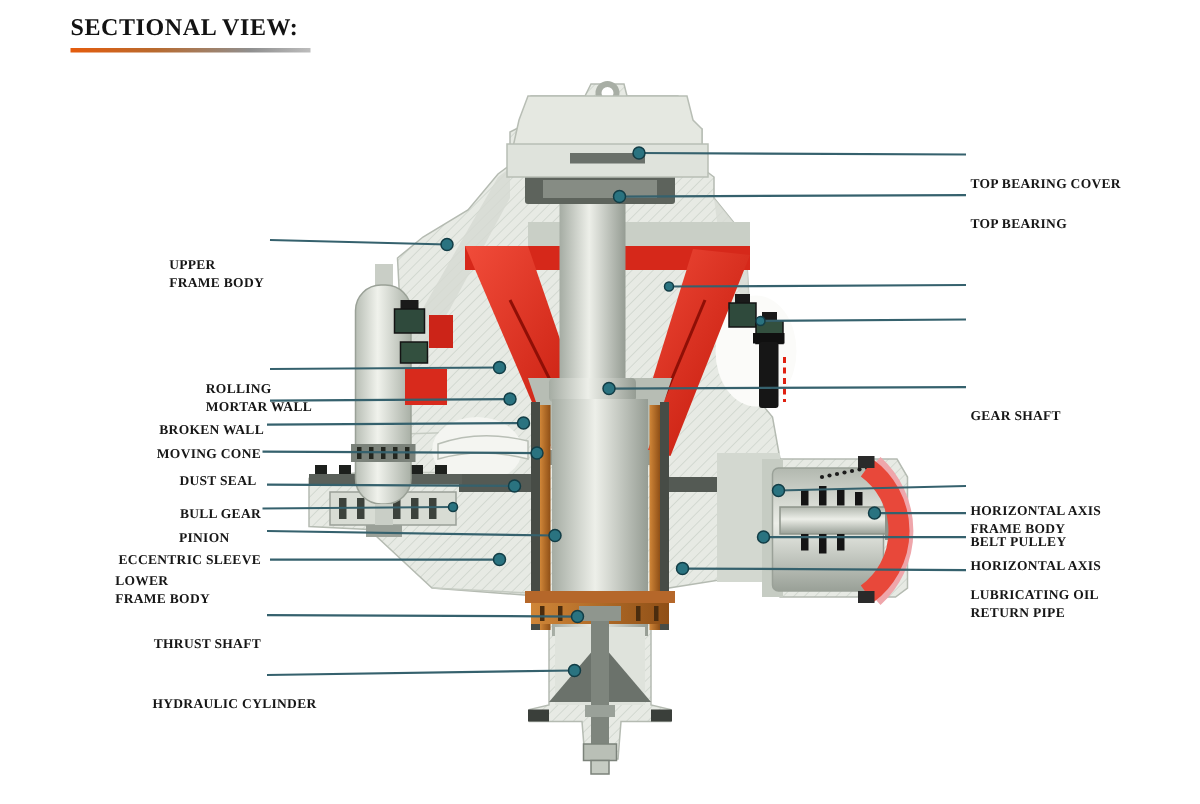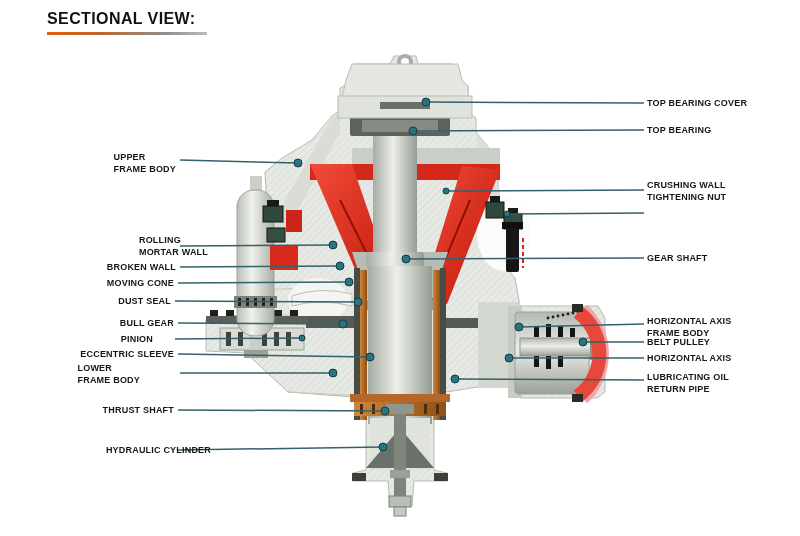--- a/index.html
+++ b/index.html
@@ -1,24 +1,24 @@
 <!DOCTYPE html>
 <html><head>
 <meta charset="utf-8">
 <style>
   html,body{margin:0;padding:0;background:#fff;}
   .stage{position:relative;width:800px;height:536px;background:#ffffff;overflow:hidden;
-         font-family:Liberation Sans, sans-serif;}
+         font-family:Liberation Serif, serif;}
   .title{position:absolute;left:47px;top:10px;font-size:16px;font-weight:bold;color:#121212;
          letter-spacing:.4px;white-space:nowrap;}
   .title-rule{position:absolute;left:47px;top:32px;width:160px;height:3px;
          background:linear-gradient(to right,#e55c0d,#c66а2a 30%,#8f8f8f 72%,#bdbdbd);}
   .title-rule{background:linear-gradient(to right,#e55c0d 0%,#b96a2e 35%,#8f8f8f 75%,#bdbdbd 100%);}
   .lbl{position:absolute;font-size:9px;font-weight:bold;color:#161616;line-height:12px;
-       letter-spacing:.2px;white-space:nowrap;}
+       letter-spacing:.2px;white-space:nowrap;margin-top:19px;}
   .lbl.left{text-align:left;}
   .lbl span{display:block;}
   svg.overlay{position:absolute;left:0;top:0;}
 </style>
 </head>
 <body>
 
 <div class="stage">
 
   <div class="title">SECTIONAL VIEW:</div>
@@ -300,24 +300,20 @@
   <div class="lbl left" style="right:589px;top:444px">
     <span>HYDRAULIC CYLINDER</span>
   </div>
 
   <div class="lbl" style="left:647px;top:97px">
     <span>TOP BEARING COVER</span>
   </div>
   <div class="lbl" style="left:647px;top:124px">
     <span>TOP BEARING</span>
   </div>
-  <div class="lbl" style="left:647px;top:179px">
-    <span>CRUSHING WALL</span>
-    <span>TIGHTENING NUT</span>
-  </div>
   <div class="lbl" style="left:647px;top:252px">
     <span>GEAR SHAFT</span>
   </div>
   <div class="lbl" style="left:647px;top:315px">
     <span>HORIZONTAL AXIS</span>
     <span>FRAME BODY</span>
   </div>
   <div class="lbl" style="left:647px;top:336px">
     <span>BELT PULLEY</span>
   </div>

